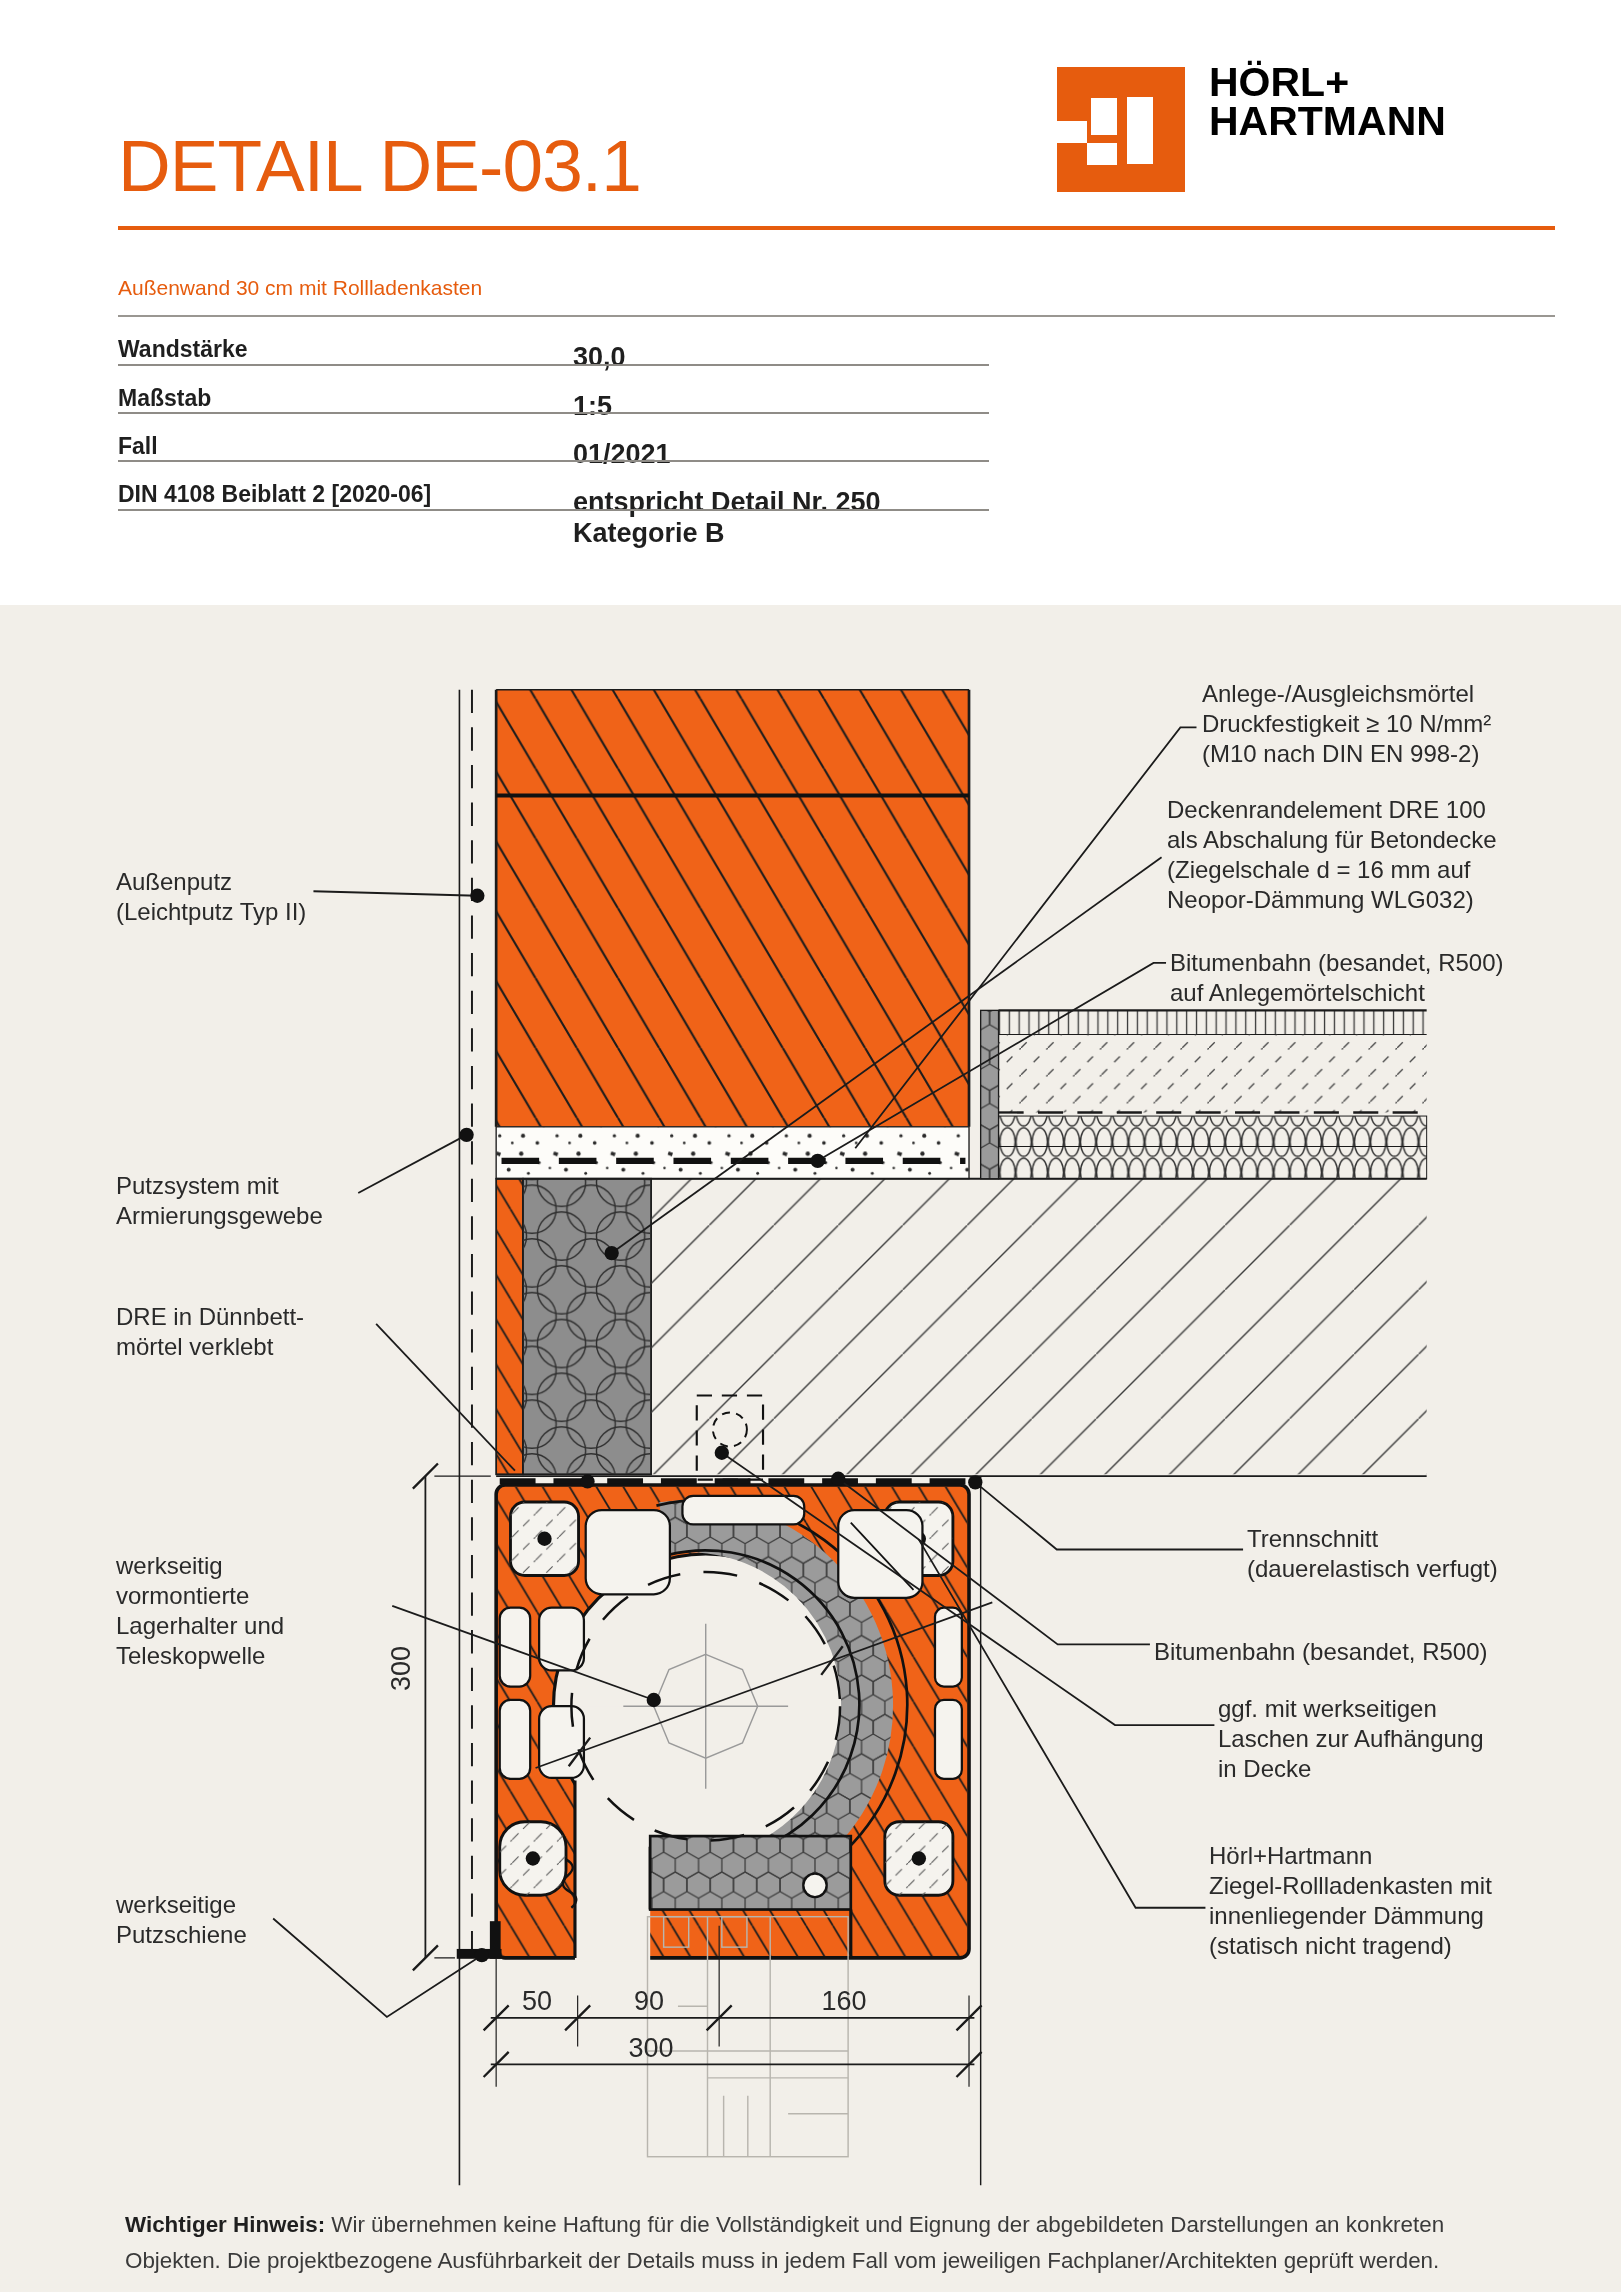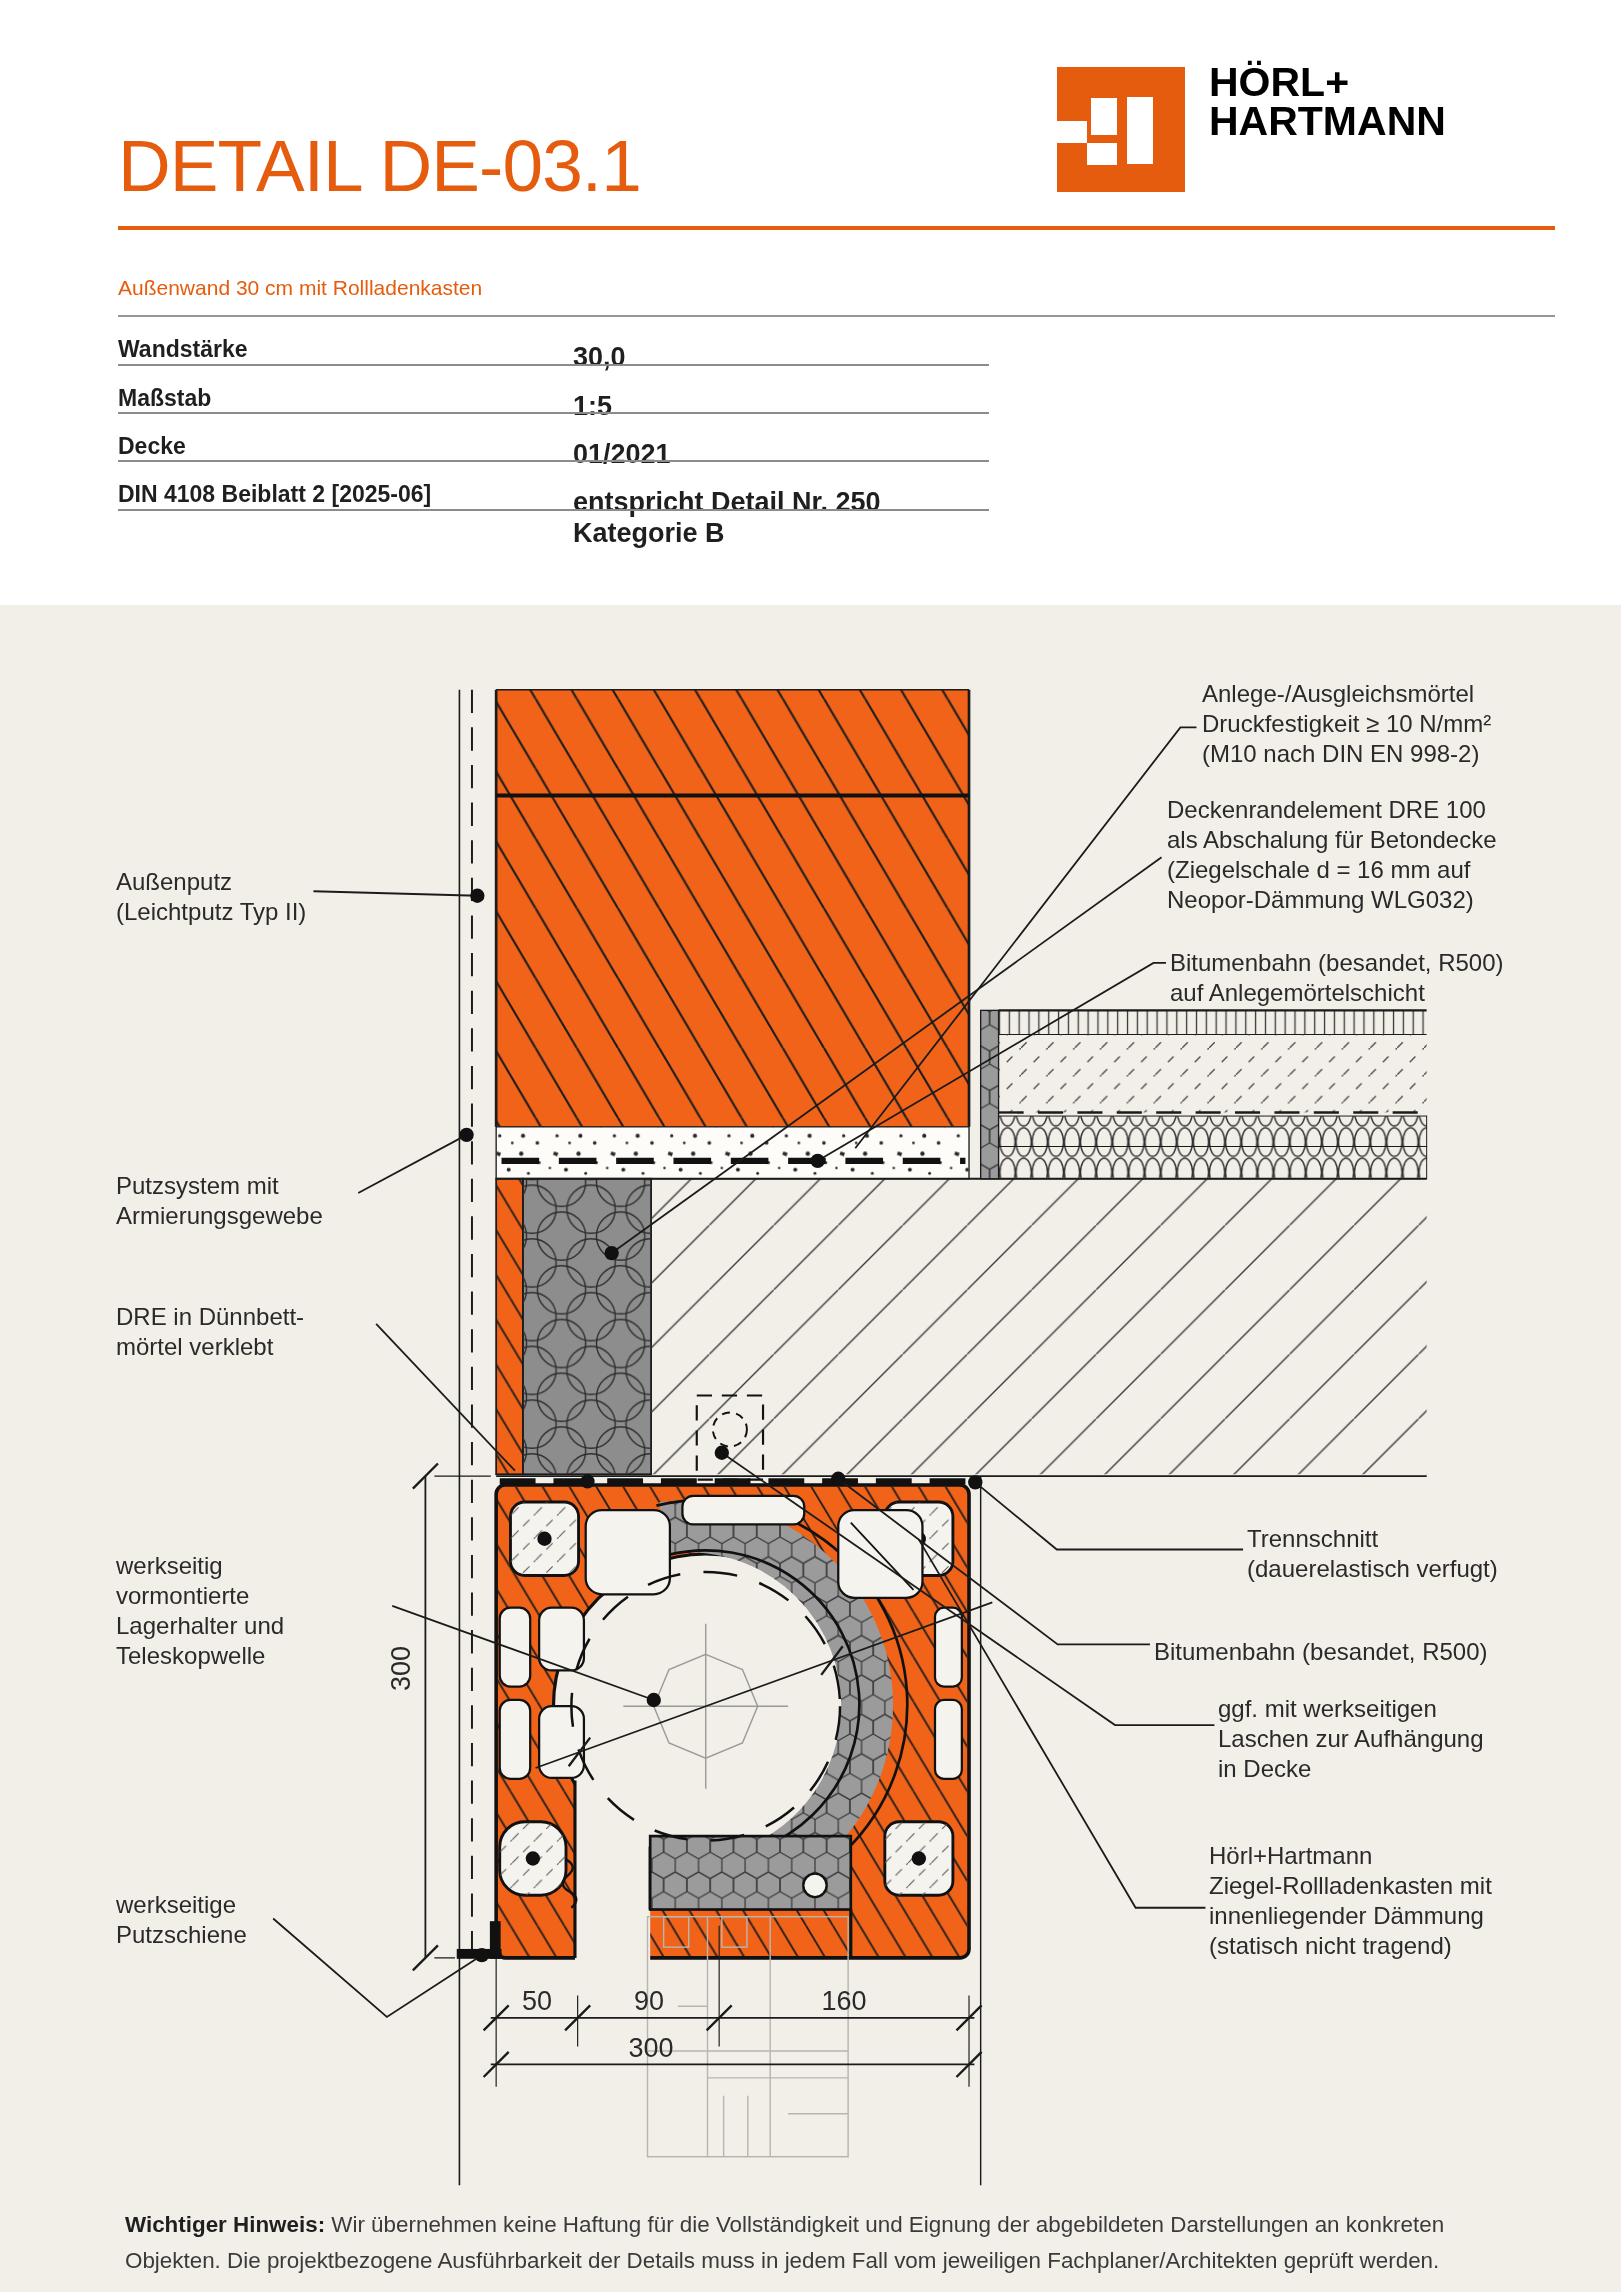--- a/index.html
+++ b/index.html
@@ -44,26 +44,26 @@
   <span class="lbl">Wandstärke</span>
   <span class="val">30,0</span>
 </div>
 <div class="abs trule" style="top:364px"></div>
 <div class="abs trow" style="top:380px">
   <span class="lbl">Maßstab</span>
   <span class="val">1:5</span>
 </div>
 <div class="abs trule" style="top:412px"></div>
 <div class="abs trow" style="top:428px">
-  <span class="lbl">Decke</span>
+  <span class="lbl">Fall</span>
   <span class="val">01/2021</span>
 </div>
 <div class="abs trule" style="top:460px"></div>
 <div class="abs trow" style="top:476px">
-  <span class="lbl">DIN 4108 Beiblatt 2 [2025-06]</span>
+  <span class="lbl">DIN 4108 Beiblatt 2 [2020-06]</span>
   <span class="val">entspricht Detail Nr. 250 Kategorie B</span>
 </div>
 <div class="abs trule" style="top:509px"></div>
 
 <div class="abs" id="logo-mark">
   <div class="w" style="left:34px;top:31px;width:26px;height:37px"></div>
   <div class="w" style="left:70px;top:30px;width:26px;height:67px"></div>
   <div class="w" style="left:29.6px;top:76px;width:30px;height:21.5px"></div>
   <div class="w" style="left:0px;top:54px;width:29.6px;height:21.5px"></div>
 </div>

